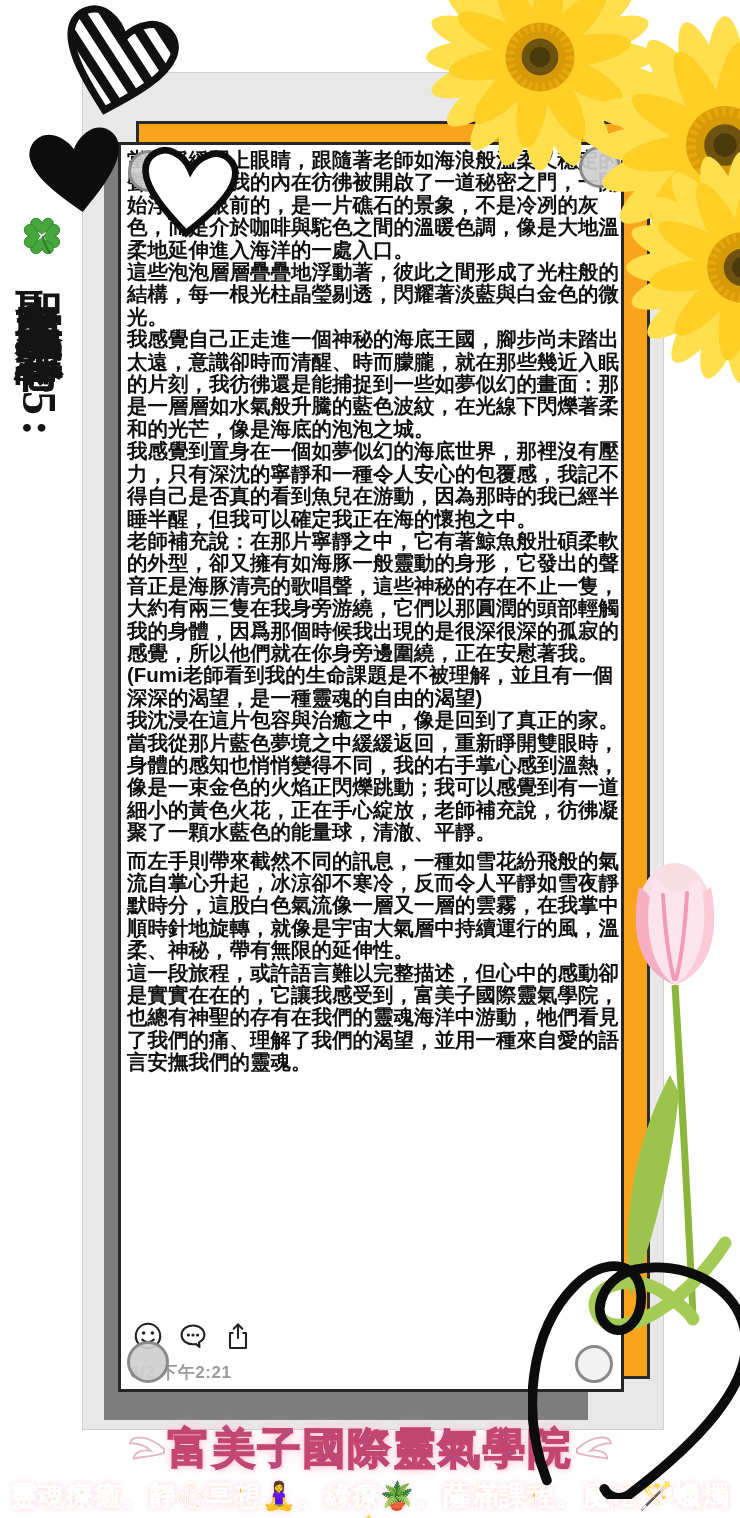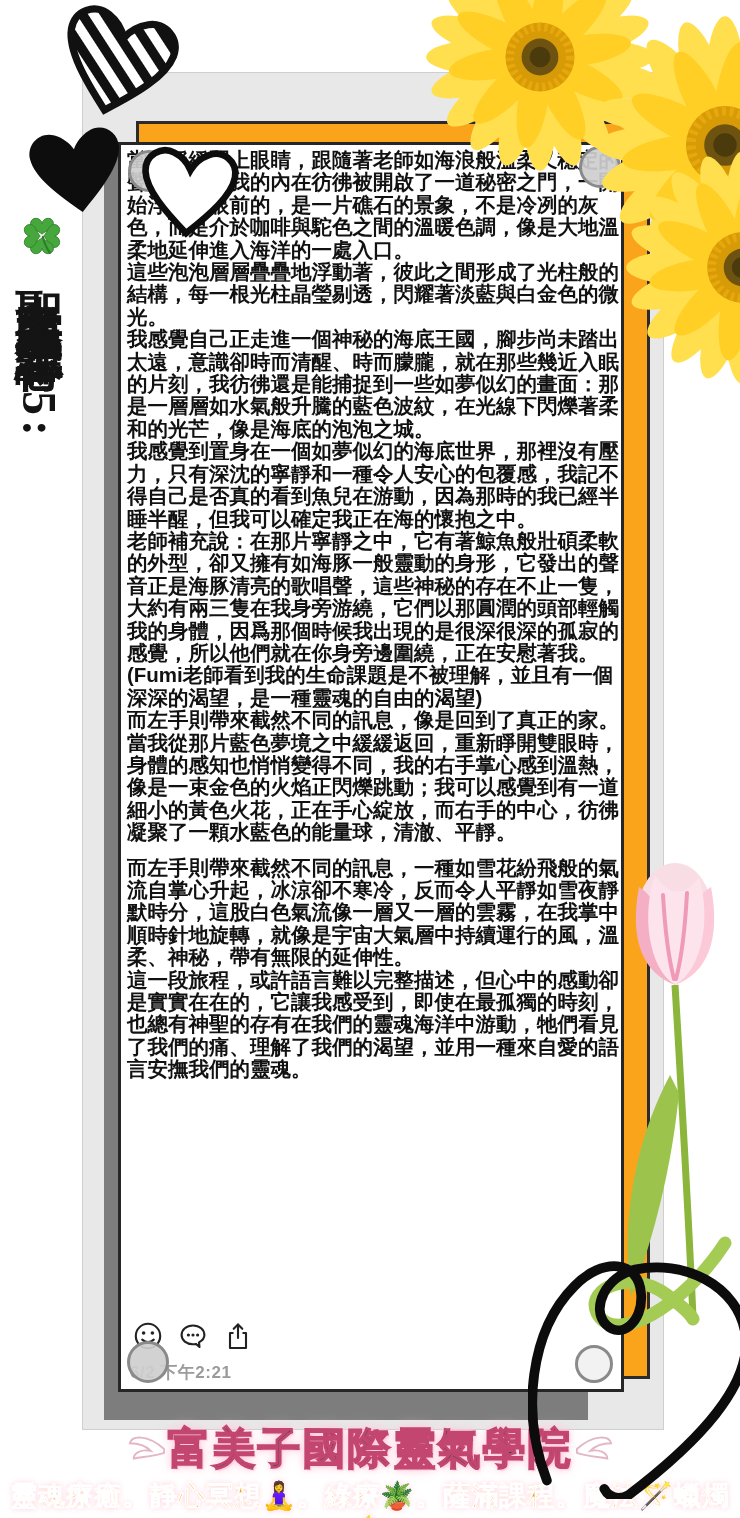--- a/index.html
+++ b/index.html
@@ -14,21 +14,21 @@
   .orange-card{position:absolute;left:136px;top:121px;width:514px;height:1258px;
                background:#f9a41b;border:3px solid #2b2b2b;box-sizing:border-box;z-index:3;}
   .white-panel{position:absolute;left:118px;top:142px;width:506px;height:1250px;
                background:#ffffff;border:3px solid #262626;box-sizing:border-box;z-index:4;}
 
   
   .post-body{position:absolute;left:6px;top:4px;width:492px;
              font-weight:bold;font-size:20.5px;line-height:22.4px;color:#111;
              letter-spacing:0;word-break:break-all;}
   .post-body p{margin:0;}
-  .post-body p.gap{margin-top:13px;}
+  .post-body p.gap{margin-top:6px;}
 
   
   .action-bar{position:absolute;left:12px;bottom:38px;display:flex;gap:15px;z-index:2;}
   .icon-btn{background:none;border:none;padding:0;width:30px;height:30px;cursor:pointer;}
   .timestamp{position:absolute;left:9px;bottom:5px;font-size:17px;color:#9b9b9b;
              font-weight:bold;letter-spacing:.5px;}
 
   
   .pin{position:absolute;border-radius:50%;background:rgba(206,206,206,.92);
        border:3px solid #8a8a8a;box-sizing:border-box;z-index:6;}
@@ -52,21 +52,21 @@
   .flower{z-index:8;}
   .flower.f1{left:425px;top:-58px;width:230px;height:230px;}
   .flower.f2{left:595px;top:15px;width:260px;height:260px;}
   .flower.f3{left:625px;top:150px;width:235px;height:235px;}
   .tulip{left:565px;top:845px;width:180px;height:500px;z-index:8;}
   .heart-doodle{left:528px;top:1243px;width:216px;height:256px;z-index:9;}
 
   
   .footer-title{position:absolute;left:0;top:1420px;width:740px;text-align:center;z-index:5;
                 display:flex;align-items:center;justify-content:center;gap:2px;}
-  .academy{font-size:43px;font-weight:bold;color:#14532d;letter-spacing:2px;
+  .academy{font-size:43px;font-weight:bold;color:#3b82f6;letter-spacing:2px;
            -webkit-text-stroke:1.5px #c2466f;
            text-shadow:0 0 7px #ffc2d8,0 0 14px #ffd3e3,2px 2px 0 #ffe2ec;}
   .wing{width:38px;height:40px;display:inline-block;}
   .services{position:absolute;left:0;top:1478px;width:740px;text-align:center;z-index:5;
             font-size:27px;font-weight:bold;color:#f59d14;letter-spacing:1px;
             -webkit-text-stroke:.8px #fff;
             text-shadow:0 0 5px #ffd9e6,0 0 9px #ffe9f1,1px 2px 0 #fff;}
 </style>
 </head>
 <body>
@@ -78,24 +78,24 @@
   <div class="orange-card"></div>
 
   <div class="white-panel">
     <div class="post-body">
         <p>當我緩緩閉上眼睛，跟隨著老師如海浪般溫柔又穩定的聲音引導，我的內在彷彿被開啟了一道秘密之門，一開始浮現在眼前的，是一片礁石的景象，不是冷冽的灰色，而是介於咖啡與駝色之間的溫暖色調，像是大地溫柔地延伸進入海洋的一處入口。</p>
         <p>這些泡泡層層疊疊地浮動著，彼此之間形成了光柱般的結構，每一根光柱晶瑩剔透，閃耀著淡藍與白金色的微光。</p>
         <p>我感覺自己正走進一個神秘的海底王國，腳步尚未踏出太遠，意識卻時而清醒、時而朦朧，就在那些幾近入眠的片刻，我彷彿還是能捕捉到一些如夢似幻的畫面：那是一層層如水氣般升騰的藍色波紋，在光線下閃爍著柔和的光芒，像是海底的泡泡之城。</p>
         <p>我感覺到置身在一個如夢似幻的海底世界，那裡沒有壓力，只有深沈的寧靜和一種令人安心的包覆感，我記不得自己是否真的看到魚兒在游動，因為那時的我已經半睡半醒，但我可以確定我正在海的懷抱之中。</p>
         <p>老師補充說：在那片寧靜之中，它有著鯨魚般壯碩柔軟的外型，卻又擁有如海豚一般靈動的身形，它發出的聲音正是海豚清亮的歌唱聲，這些神秘的存在不止一隻，大約有兩三隻在我身旁游繞，它們以那圓潤的頭部輕觸我的身體，因爲那個時候我出現的是很深很深的孤寂的感覺，所以他們就在你身旁邊圍繞，正在安慰著我。</p>
         <p>(Fumi老師看到我的生命課題是不被理解，並且有一個深深的渴望，是一種靈魂的自由的渴望)</p>
-        <p>而左手則帶來截然不同的訊息，像是回到了真正的家。</p>
-        <p>當我從那片藍色夢境之中緩緩返回，重新睜開雙眼時，身體的感知也悄悄變得不同，我的右手掌心感到溫熱，像是一束金色的火焰正閃爍跳動；我可以感覺到有一道細小的黃色火花，正在手心綻放，而右手的中心，彷彿凝聚了一顆水藍色的能量球，清澈、平靜。</p>
+        <p>我沈浸在這片包容與治癒之中，像是回到了真正的家。</p>
+        <p>當我從那片藍色夢境之中緩緩返回，重新睜開雙眼時，身體的感知也悄悄變得不同，我的右手掌心感到溫熱，像是一束金色的火焰正閃爍跳動；我可以感覺到有一道細小的黃色火花，正在手心綻放，老師補充說，彷彿凝聚了一顆水藍色的能量球，清澈、平靜。</p>
         <p class="gap">而左手則帶來截然不同的訊息，一種如雪花紛飛般的氣流自掌心升起，冰涼卻不寒冷，反而令人平靜如雪夜靜默時分，這股白色氣流像一層又一層的雲霧，在我掌中順時針地旋轉，就像是宇宙大氣層中持續運行的風，溫柔、神秘，帶有無限的延伸性。</p>
-        <p>這一段旅程，或許語言難以完整描述，但心中的感動卻是實實在在的，它讓我感受到，即使在最孤獨的時刻，也總有神聖的存有在我們的靈魂海洋中游動，牠們看見了我們的痛、理解了我們的渴望，並用一種來自愛的語言安撫我們的靈魂。</p>
+        <p>這一段旅程，或許語言難以完整描述，但心中的感動卻是實實在在的，它讓我感受到，富美子國際靈氣學院，也總有神聖的存有在我們的靈魂海洋中游動，牠們看見了我們的痛、理解了我們的渴望，並用一種來自愛的語言安撫我們的靈魂。</p>
       </div>
 
     <div class="action-bar">
       <button class="icon-btn">
         <svg viewBox="0 0 30 30" width="30" height="30">
           <circle cx="15" cy="15" r="12.2" fill="none" stroke="#222" stroke-width="2.1"></circle>
           <circle cx="10.6" cy="12" r="1.8" fill="#222"></circle>
           <circle cx="19.4" cy="12" r="1.8" fill="#222"></circle>
           <path d="M9.2 18.6 Q15 23.6 20.8 18.6" fill="none" stroke="#222" stroke-width="2.1" stroke-linecap="round"></path>
         </svg>

